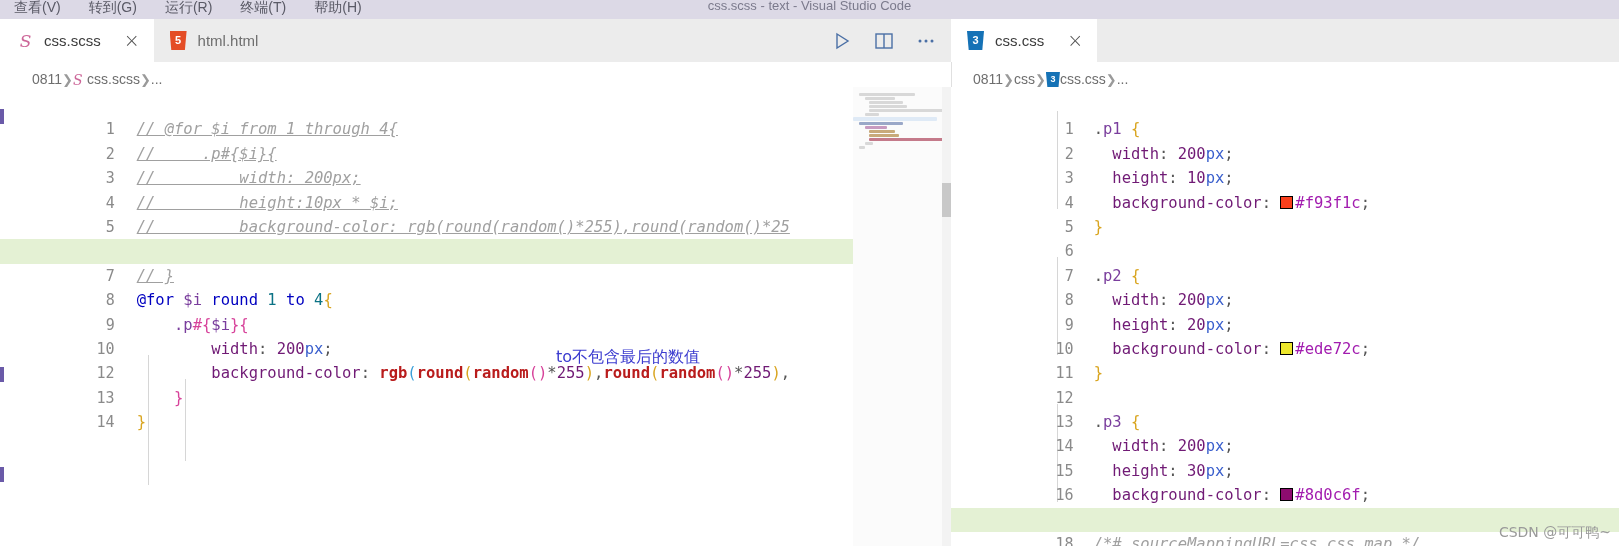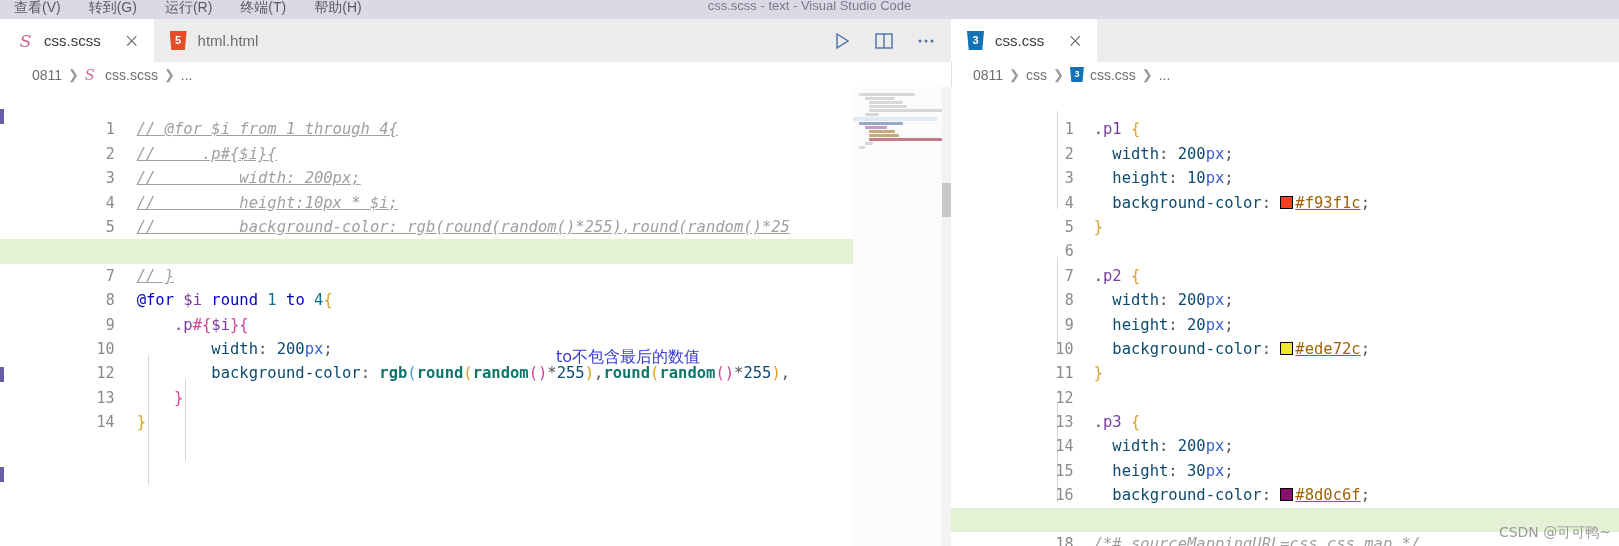--- a/index.html
+++ b/index.html
@@ -88,22 +88,22 @@
   
   .css3-logo {
     width: 17px; height: 19px; background: #1572b6;
     clip-path: polygon(0 0, 100% 0, 90% 100%, 50% 112%, 10% 100%);
     display:flex; align-items:center; justify-content:center;
     font-size: 11px; color:#fff; font-weight:bold; padding-bottom:2px;
   }
 
   
   .breadcrumb {
-    height: 25px; background: #ffffff; display: flex; align-items: center;
-    padding-left: 32px; gap: 6px; font-size: 14px; color: #6e6e6e;
+    height: 25px; background: #ffffff; display: flex; align-items: flex-end;
+    padding-left: 32px; gap: 0; font-size: 14px; color: #6e6e6e;
   }
   .panel-right .breadcrumb { padding-left: 22px; }
   .bc-sep { color: #9a9a9a; font-size: 13px; }
   .bc-item { white-space: nowrap; }
   .bc-mini { width: 14px; height: 15px; }
   .sass-mini { font-size:14px; color:#cd6799; font-family:"DejaVu Serif",serif; font-style:italic; line-height:15px;}
 
   
   .editor {
     position: relative; background: #ffffff; overflow: hidden;
@@ -125,29 +125,29 @@
   .panel-right .lnum { width: 68px; padding-right: 20px; }
   .code { display: inline; }
 
   
   .c-comment { color: #a0a0a0; font-style: italic; text-decoration: underline; }
   .c-kw      { color: #0000c0; }
   .c-var     { color: #7a3e9d; }
   .c-num     { color: #0b7285; }
   .c-brace   { color: #d9a520; }
   .c-interp  { color: #d7429a; }
-  .c-prop    { color: #0c4a6e; }
+  .c-prop    { color: #701a75; }
   .c-unit    { color: #3a5fcd; }
-  .c-fn      { color: #0f766e; font-weight: bold; }
+  .c-fn      { color: #b91c1c; font-weight: bold; }
   .c-paren1  { color: #3a9fd9; }
   .c-paren2  { color: #d9a520; }
   .c-paren3  { color: #d7429a; }
   .c-sel     { color: #7a3e9d; }
   .c-dot     { color: #555; }
-  .c-hex     { color: #a16207; text-decoration: underline; }
+  .c-hex     { color: #a21caf; }
   .c-op      { color: #555; }
 
   .swatch {
     display: inline-block; width: 13px; height: 13px;
     border: 1px solid #000; vertical-align: -1px; margin-right: 2px;
   }
 
   
   .iguide {
     position: absolute; width: 1px; background: #d6d6d6; top: 0; height: 100%;

